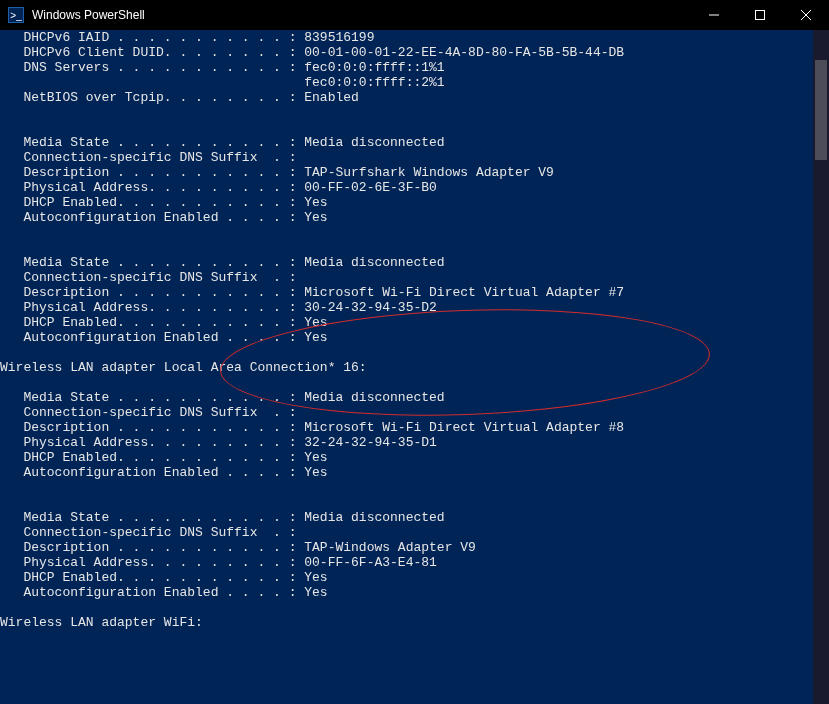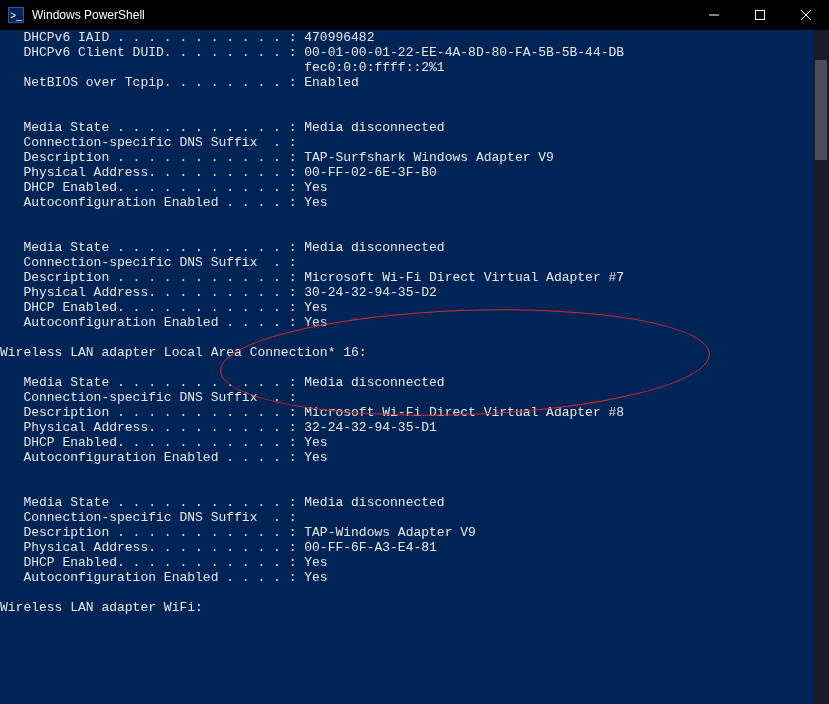--- a/index.html
+++ b/index.html
@@ -122,22 +122,23 @@
     <div class="tb-btn close">
       <svg width="10" height="10" viewBox="0 0 10 10">
           <path d="M0 0 L10 10 M10 0 L0 10" stroke="#fff" stroke-width="1"></path>
         </svg>
     </div>
   </div>
 </div>
 
 <div class="terminal">
   <div class="terminal-inner" id="terminal-lines">
-      <div class="line">   DHCPv6 IAID . . . . . . . . . . . : 470996482</div>
+      <div class="line">   DHCPv6 IAID . . . . . . . . . . . : 839516199</div>
       <div class="line">   DHCPv6 Client DUID. . . . . . . . : 00-01-00-01-22-EE-4A-8D-80-FA-5B-5B-44-DB</div>
+      <div class="line">   DNS Servers . . . . . . . . . . . : fec0:0:0:ffff::1%1</div>
       <div class="line">                                       fec0:0:0:ffff::2%1</div>
       <div class="line">   NetBIOS over Tcpip. . . . . . . . : Enabled</div>
       <div class="line"> </div>
       <div class="line"> </div>
       <div class="line">   Media State . . . . . . . . . . . : Media disconnected</div>
       <div class="line">   Connection-specific DNS Suffix  . :</div>
       <div class="line">   Description . . . . . . . . . . . : TAP-Surfshark Windows Adapter V9</div>
       <div class="line">   Physical Address. . . . . . . . . : 00-FF-02-6E-3F-B0</div>
       <div class="line">   DHCP Enabled. . . . . . . . . . . : Yes</div>
       <div class="line">   Autoconfiguration Enabled . . . . : Yes</div>

